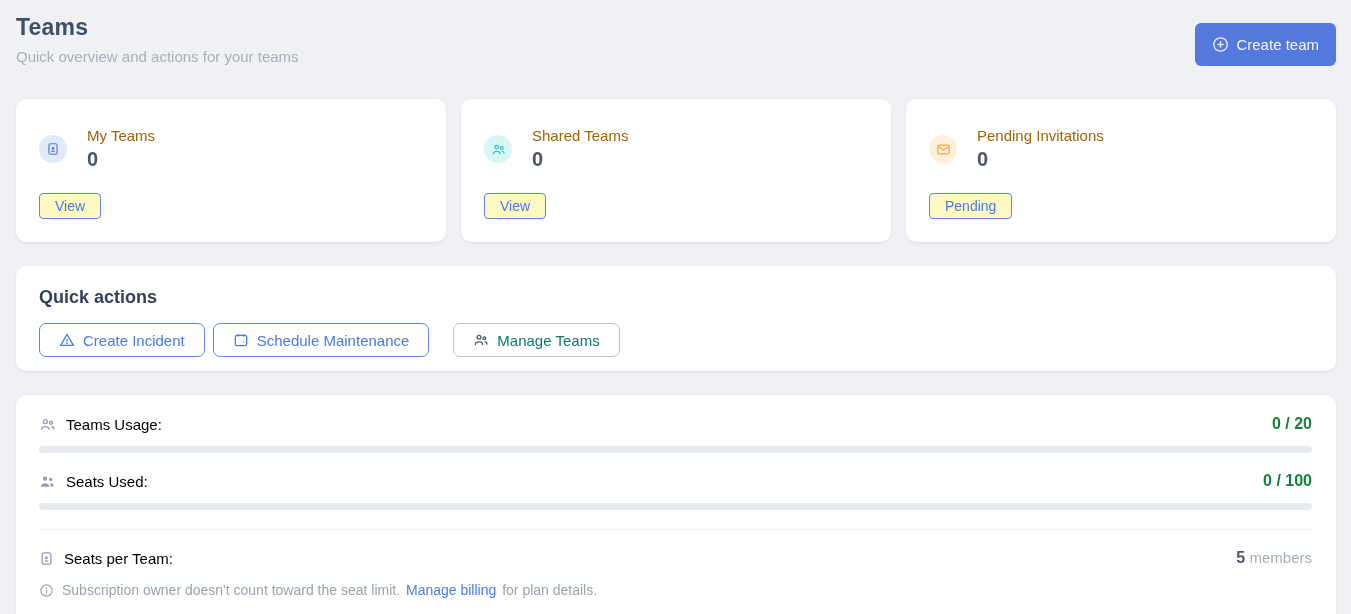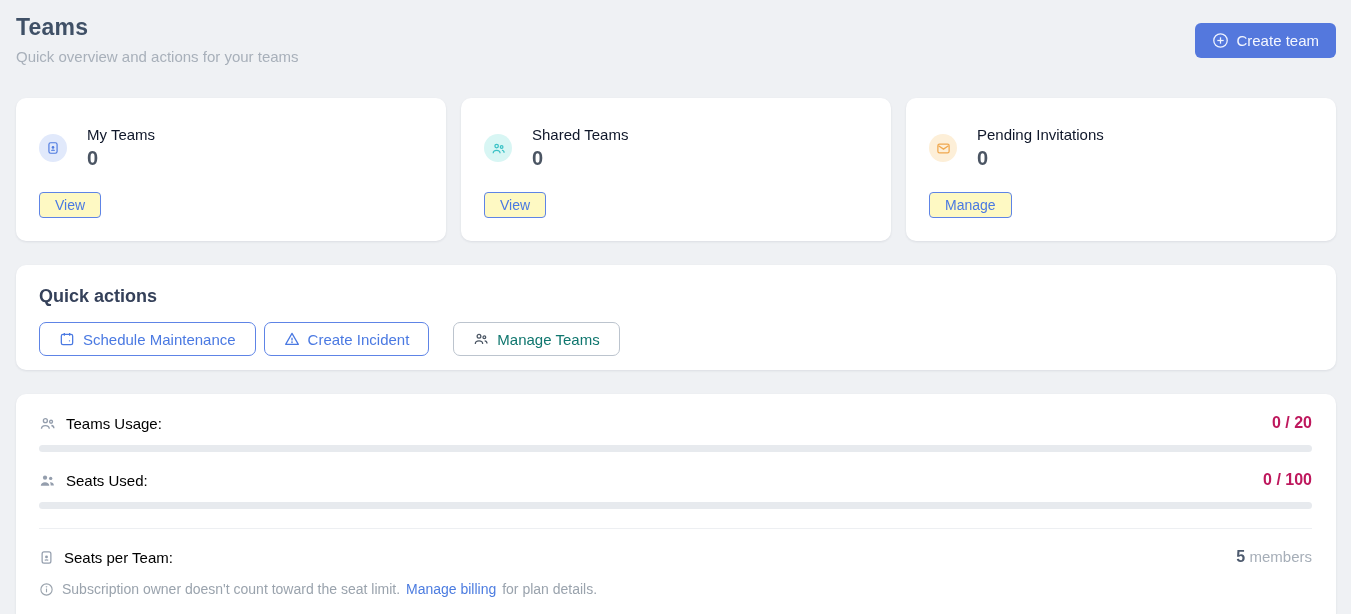--- a/index.html
+++ b/index.html
@@ -14,40 +14,40 @@
 
   
   .header { display:flex; justify-content:space-between; align-items:flex-start; }
   .page-title { font-size:23px; font-weight:700; color:#3f5066; letter-spacing:.2px; }
   .page-subtitle { margin-top:7px; font-size:15px; color:#a8b0ba; }
   .btn-create {
     margin-top:9px;
     display:inline-flex; align-items:center; gap:7px;
     background:#5478dd; color:#f4f7ff;
     border:none; border-radius:6px;
-    height:35px; padding:0 17px;
+    height:43px; padding:0 17px;
     font-size:15px; font-family:inherit; cursor:pointer;
   }
 
   
   .cards { display:grid; grid-template-columns:1fr 1fr 1fr; gap:15px; margin-top:33px; }
   .card {
     background:#fff; border-radius:10px;
     box-shadow:0 1px 3px rgba(40,50,70,.06), 0 1px 2px rgba(40,50,70,.04);
     height:143px; padding:28px 22px 24px 23px;
   }
   .card-top { display:flex; align-items:center; gap:20px; }
   .icon-circle {
     width:28px; height:28px; border-radius:50%;
     display:flex; align-items:center; justify-content:center; flex:0 0 28px;
   }
   .ic-blue  { background:#e1e9fb; }
   .ic-teal  { background:#d8f6f4; }
   .ic-amber { background:#fdefd8; }
-  .card-label { font-size:15px; color:#0f172a; }
+  .card-label { font-size:15px; color:#a16207; }
   .card-value { font-size:20px; font-weight:700; color:#4b5563; margin-top:4px; }
   .btn-outline-blue {
     margin-top:22px;
     background:#fef9c3; border:1px solid #5e84e6; color:#4a79e2;
     border-radius:4px; font-size:14px; font-family:inherit;
     padding:4px 15px; cursor:pointer;
   }
 
   
   .panel {
@@ -64,21 +64,21 @@
     height:34px; padding:0 19px; cursor:pointer;
   }
   .btn-action.blue { border:1px solid #5e84e6; color:#4a79e2; }
   .btn-action.gray { border:1px solid #bcc4cе; border:1px solid #bcc4ce; color:#0f766e;margin-left:16px; }
 
   
   .usage-panel { padding:20px 24px 26px 23px; }
   .usage-row { display:flex; justify-content:space-between; align-items:center; }
   .usage-label { display:flex; align-items:center; gap:10px; font-size:15px; color:#000000; }
   .usage-label svg { flex:0 0 auto; }
-  .usage-value { font-size:16px; font-weight:700; color:#be185d; }
+  .usage-value { font-size:16px; font-weight:700; color:#15803d; }
   .progress {
     height:7px; border-radius:4px; background:#e7eaee;
     margin:13px 0 19px 0; overflow:hidden;
   }
   .progress-fill { height:100%; width:0%; background:#5478dd; border-radius:4px; }
   .divider { border:none; border-top:1px solid #edeff2; margin:17px 0 0 0; }
   .spt-row { margin-top:19px; }
   .spt-value .num { font-size:16px; font-weight:700; color:#4d5a6e; }
   .spt-value .suffix { font-size:15px; font-weight:400; color:#a6aeb8; }
   .note-row { display:flex; align-items:center; gap:8px; margin-top:15px; font-size:14px; color:#9aa3ad; }
@@ -149,50 +149,50 @@
           <svg width="15" height="15" viewBox="0 0 24 24" fill="none" stroke="#f0a84e" stroke-width="2">
             <rect x="3" y="5" width="18" height="14" rx="2.5"></rect>
               <path d="M4 7.5l8 5.5 8-5.5"></path>
           </svg>
         </span>
         <div>
           <div class="card-label">Pending Invitations</div>
           <div class="card-value">0</div>
         </div>
       </div>
-      <button class="btn-outline-blue">Manage</button>
+      <button class="btn-outline-blue">Pending</button>
     </div>
 
   </div>
 
   <div class="panel qa-panel">
     <div class="qa-title">Quick actions</div>
     <div class="qa-buttons">
+
+      <button class="btn-action blue">
+        <span style="display:flex;">
+          <svg width="16" height="16" viewBox="0 0 24 24" fill="none" stroke="#4a79e2" stroke-width="1.9" stroke-linejoin="round">
+            <path d="M12 3.5L21.5 20h-19z"></path>
+              <line x1="12" y1="10" x2="12" y2="14.2"></line>
+              <circle cx="12" cy="16.9" r=".4" fill="#4a79e2"></circle>
+          </svg>
+        </span>
+        <span>Create Incident</span>
+      </button>
 
       <button class="btn-action blue">
         <span style="display:flex;">
           <svg width="16" height="16" viewBox="0 0 24 24" fill="none" stroke="#4a79e2" stroke-width="1.9">
             <rect x="3.5" y="5" width="17" height="15.5" rx="2.5"></rect>
               <line x1="8" y1="3" x2="8" y2="7"></line>
               <line x1="16" y1="3" x2="16" y2="7"></line>
               <circle cx="15.7" cy="14.8" r="1" fill="#4a79e2" stroke="none"></circle>
           </svg>
         </span>
         <span>Schedule Maintenance</span>
-      </button>
-
-      <button class="btn-action blue">
-        <span style="display:flex;">
-          <svg width="16" height="16" viewBox="0 0 24 24" fill="none" stroke="#4a79e2" stroke-width="1.9" stroke-linejoin="round">
-            <path d="M12 3.5L21.5 20h-19z"></path>
-              <line x1="12" y1="10" x2="12" y2="14.2"></line>
-              <circle cx="12" cy="16.9" r=".4" fill="#4a79e2"></circle>
-          </svg>
-        </span>
-        <span>Create Incident</span>
       </button>
 
       <button class="btn-action gray">
         <span style="display:flex;">
           <svg width="16" height="16" viewBox="0 0 24 24" fill="none" stroke="#4b5664" stroke-width="1.9">
             <circle cx="9" cy="8" r="2.8"></circle>
               <path d="M3.5 19.5c0-3 2.4-4.6 5.5-4.6s5.5 1.6 5.5 4.6"></path>
               <circle cx="17" cy="9.5" r="2.1"></circle>
               <path d="M17.5 14.8c2.2.3 3.5 1.7 3.5 3.9"></path>
           </svg>

